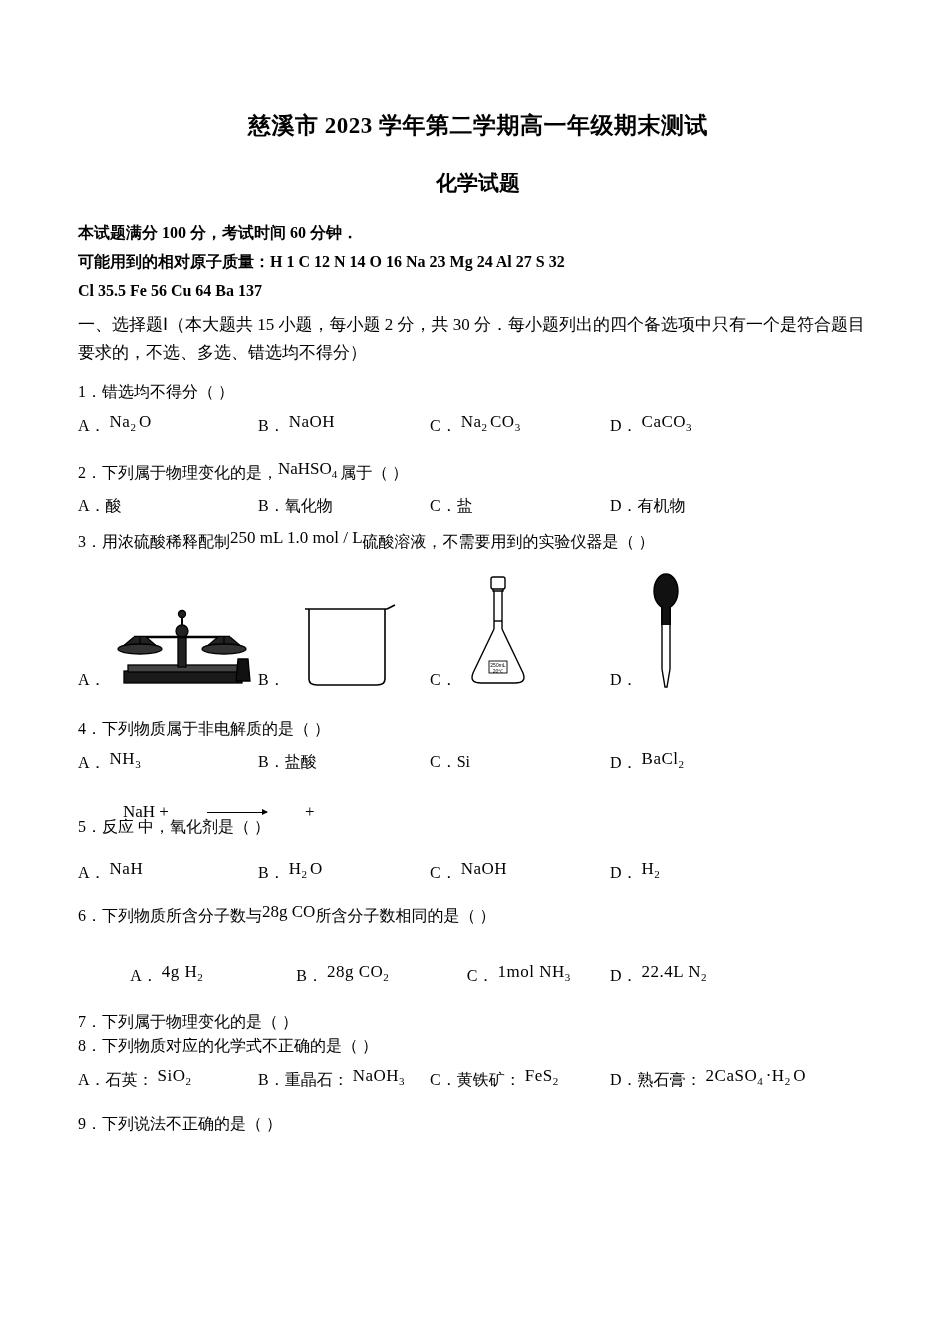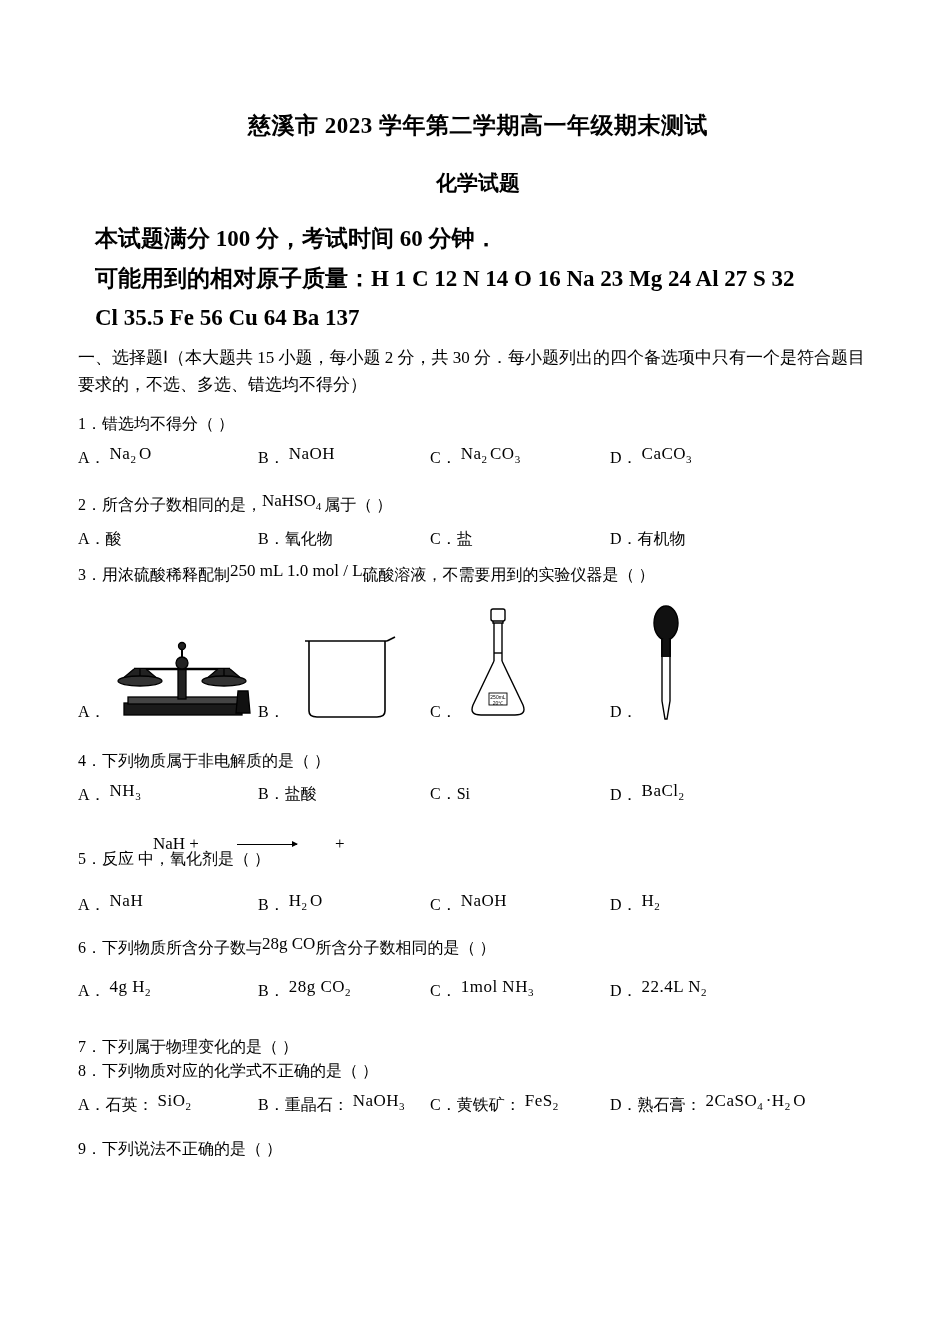--- a/index.html
+++ b/index.html
@@ -35,25 +35,24 @@
     margin-top: 110px;
     letter-spacing: 0.5px;
   }
   .title2 {
     text-align: center;
     font-size: 21px;
     font-weight: bold;
     margin-top: 28px;
   }
   .bold-line {
-    font-size: 23px;
+    font-size: 16px;
     font-weight: bold;
     margin-top: 24px;
     line-height: 1.55;
-    margin-left: 17px;
   }
   .bold-line.tight {
     margin-top: 4px;
   }
   .section-head {
     font-size: 17px;
     margin-top: 8px;
     line-height: 1.6;
   }
   .q {
@@ -118,21 +117,21 @@
   .c2 { width: 172px; }
   .c3 { width: 180px; }
   .reaction-line {
     font-size: 16px;
     margin-top: 18px;
     line-height: 1.5;
     position: relative;
   }
   .rxn {
     position: absolute;
-    left: 75px;
+    left: 45px;
     top: -16px;
     font-size: 17px;
     width: 330px;
   }
   .rxn .arrow {
     display: inline-block;
     width: 60px;
     border-bottom: 1px solid #000;
     position: relative;
     top: -4px;
@@ -166,21 +165,21 @@
 
     <div class="q"><span>1．</span><span>错选均不得分（        ）</span></div>
     <div class="opts">
       <div class="o1"><span class="lbl">A．</span><span class="frm"><span>Na</span><span class="sub">2</span><span>O</span></span></div>
       <div class="o2"><span class="lbl">B．</span><span class="frm">NaOH</span></div>
       <div class="o3"><span class="lbl">C．</span><span class="frm"><span>Na</span><span class="sub">2</span><span>CO</span><span class="sub">3</span></span></div>
       <div class="o4"><span class="lbl">D．</span><span class="frm"><span>CaCO</span><span class="sub">3</span></span></div>
     </div>
 
     <div class="q" style="margin-top:22px;">
-      <span>2．</span><span>所含分子数相同的是，</span><span class="inline-frm"><span>NaHSO</span><span class="sub">4</span></span><span>属于（        ）</span>
+      <span>2．</span><span>下列属于物理变化的是，</span><span class="inline-frm"><span>NaHSO</span><span class="sub">4</span></span><span>属于（        ）</span>
     </div>
     <div class="opts">
       <div class="o1"><span>A．</span><span>酸</span></div>
       <div class="o2"><span>B．</span><span>氧化物</span></div>
       <div class="o3"><span>C．</span><span>盐</span></div>
       <div class="o4"><span>D．</span><span>有机物</span></div>
     </div>
 
     <div class="q" style="margin-top:12px;">
       <span>3．</span><span>用浓硫酸稀释配制</span><span class="inline-frm">250 mL 1.0 mol / L</span><span>硫酸溶液，不需要用到的实验仪器是（        ）</span>
@@ -286,28 +285,28 @@
     <div class="opts" style="margin-top:22px;">
       <div class="o1"><span>A．</span><span class="frm">NaH</span></div>
       <div class="o2"><span>B．</span><span class="frm"><span>H</span><span class="sub">2</span><span>O</span></span></div>
       <div class="o3"><span>C．</span><span class="frm">NaOH</span></div>
       <div class="o4"><span>D．</span><span class="frm"><span>H</span><span class="sub">2</span></span></div>
     </div>
 
     <div class="q" style="margin-top:18px;">
       <span>6．</span><span>下列物质所含分子数与</span><span class="inline-frm">28g CO</span><span>所含分子数相同的是（        ）</span>
     </div>
-    <div class="opts" style="margin-top:18px;">
+    <div class="opts" style="margin-top:36px;text-align:center;">
       <div class="o1"><span>A．</span><span class="frm"><span>4g H</span><span class="sub">2</span></span></div>
       <div class="o2"><span>B．</span><span class="frm"><span>28g CO</span><span class="sub">2</span></span></div>
       <div class="o3"><span>C．</span><span class="frm"><span>1mol NH</span><span class="sub">3</span></span></div>
       <div class="o4"><span>D．</span><span class="frm"><span>22.4L N</span><span class="sub">2</span></span></div>
     </div>
 
-    <div class="q" style="margin-top:33px;">
+    <div class="q" style="margin-top:22px;">
       <span>7．</span><span>下列属于物理变化的是（        ）</span>
     </div>
 
     <div class="q" style="margin-top:0;">
       <span>8．</span><span>下列物质对应的化学式不正确的是（        ）</span>
     </div>
     <div class="opts" style="margin-top:10px;">
       <div class="o1"><span>A．</span><span>石英：</span><span class="frm"><span>SiO</span><span class="sub">2</span></span></div>
       <div class="o2"><span>B．</span><span>重晶石：</span><span class="frm"><span>NaOH</span><span class="sub">3</span></span></div>
       <div class="o3"><span>C．</span><span>黄铁矿：</span><span class="frm"><span>FeS</span><span class="sub">2</span></span></div>

